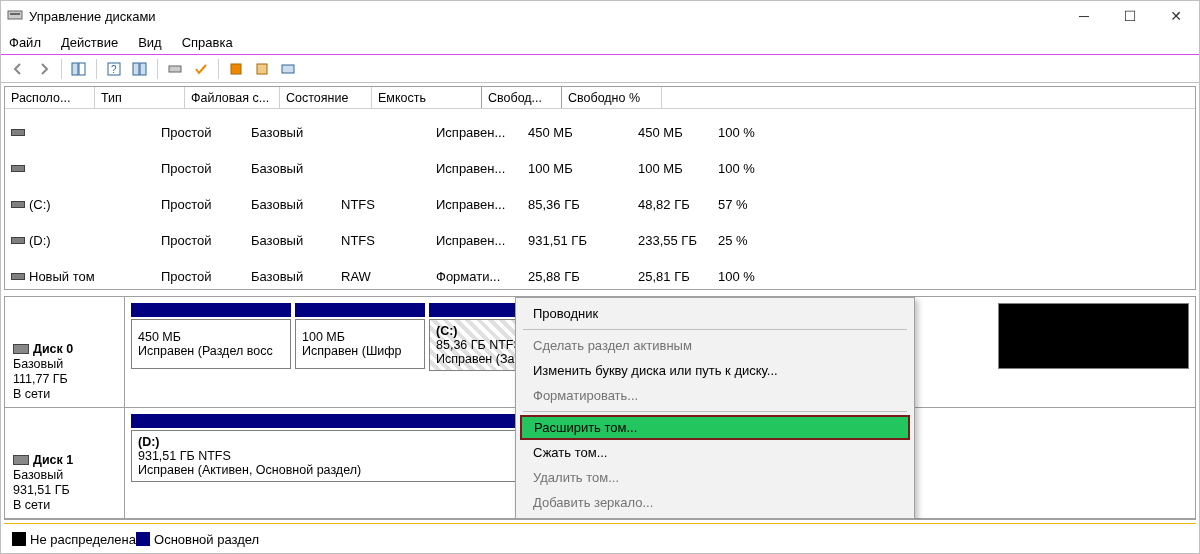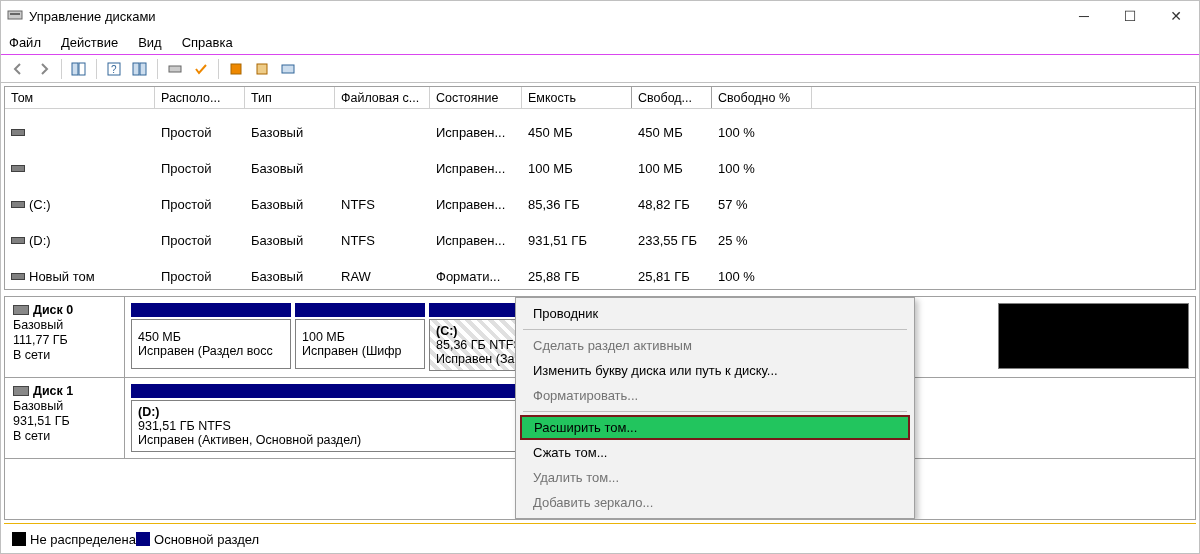--- a/index.html
+++ b/index.html
@@ -128,21 +128,21 @@
   background: #fff;
   border-right: 1px solid #a0a0a0;
   display: flex;
   flex-direction: column;
   justify-content: flex-start;
   gap: 1px;
   font-size: 12.5px;
 }
 .disk-header .dname {
   font-weight: bold;
-  display: flex; align-items: center; gap: 4px;
+  display: flex; align-items: center; gap: 4px; margin-top: 39px;
 }
 .disk-header .dicon {
   display: inline-block;
   width: 16px; height: 10px;
   background: #888;
   border: 1px solid #444;
 }
 .disk-partitions {
   flex: 1;
   padding: 6px;
@@ -328,21 +328,20 @@
     </div>
   <div class="tb-btn">
       <svg class="svgicon" viewBox="0 0 16 16">
         <rect x="2" y="4" width="12" height="8" fill="#cde" stroke="#369"></rect>
       </svg>
     </div>
 </div>
 
 <div class="vol-table">
   <div class="vol-head">
-    <div class="col c-vol">Том</div>
     <div class="col c-lay">Располо...</div>
     <div class="col c-type">Тип</div>
     <div class="col c-fs">Файловая с...</div>
     <div class="col c-stat">Состояние</div>
     <div class="col c-cap">Емкость</div>
     <div class="col c-free">Свобод...</div>
     <div class="col c-pct">Свободно %</div>
   </div>
   <div id="vol-rows">
       <div class="vol-row">

